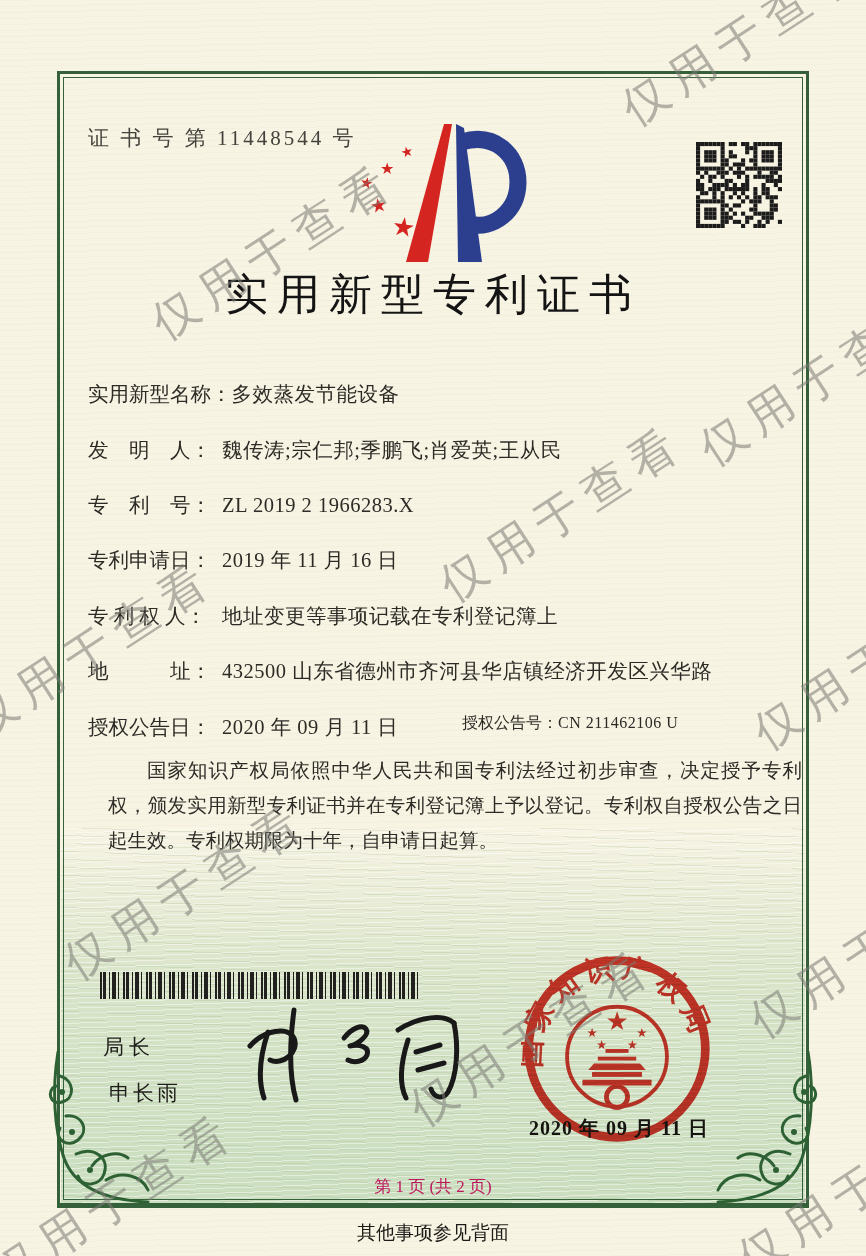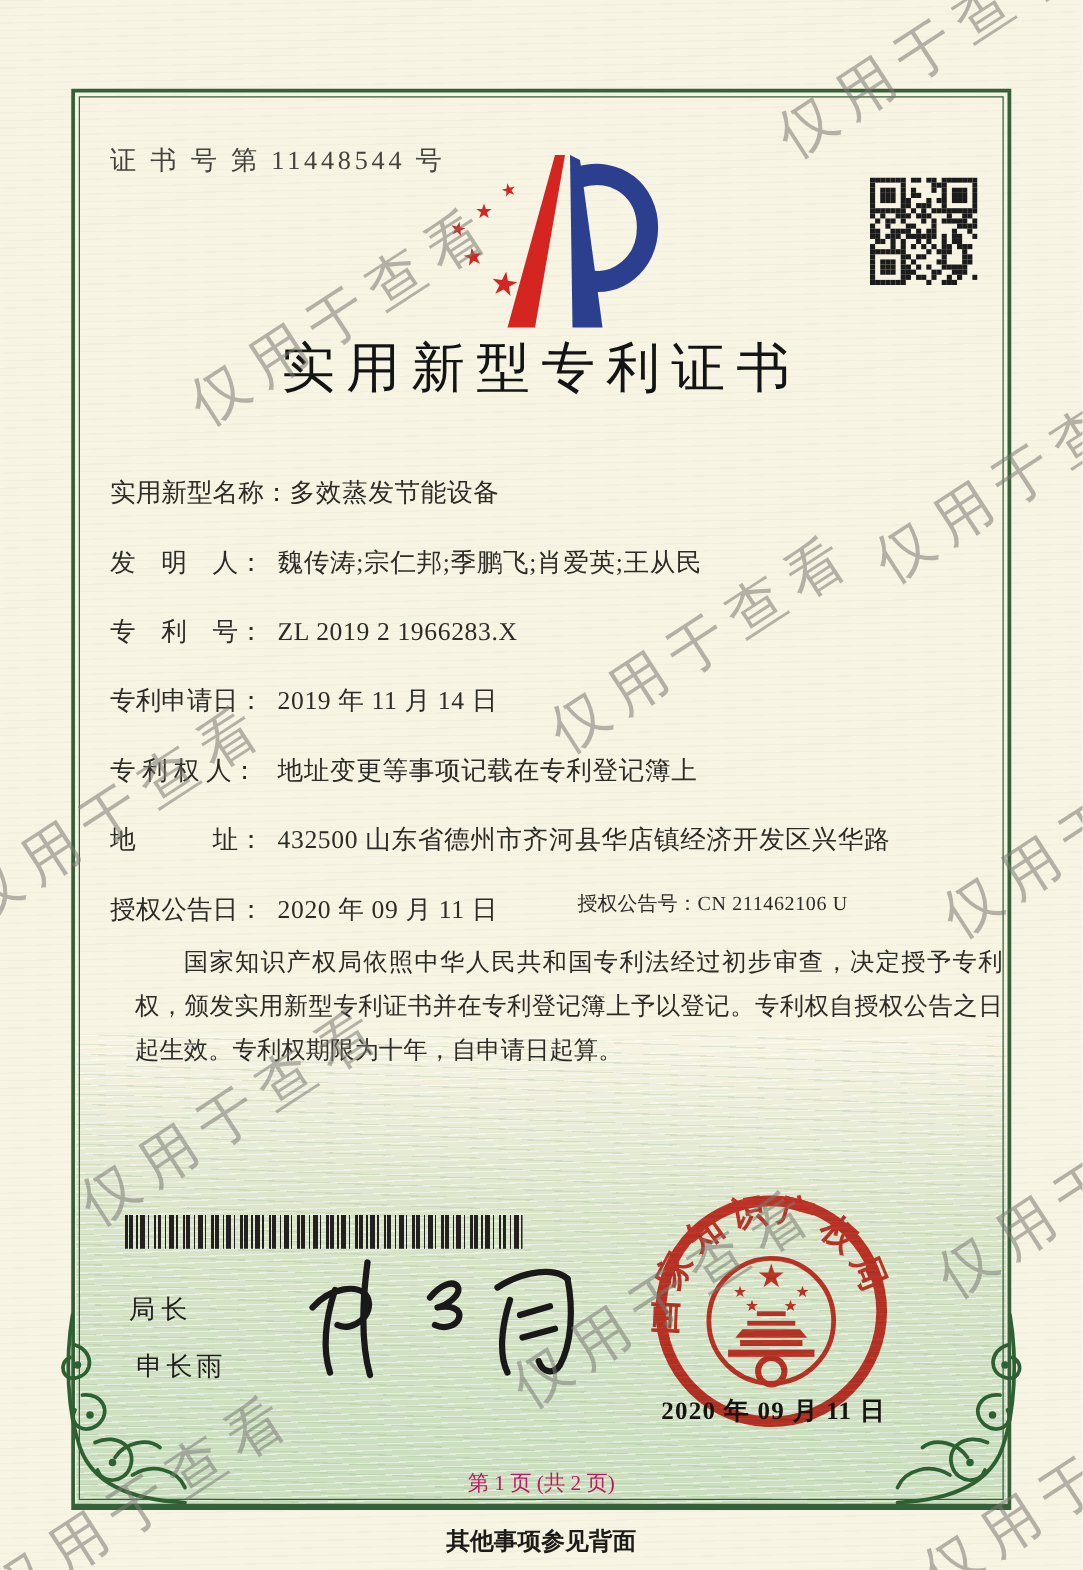--- a/index.html
+++ b/index.html
@@ -40,21 +40,21 @@
   .flourish.left{left:46px;top:1048px;}
   .flourish.right{left:688px;top:1048px;transform:scaleX(-1);}
 
   .watermark{
     position:absolute;white-space:nowrap;
     font-size:46px;letter-spacing:10px;color:rgba(122,122,114,0.55);
     transform:rotate(-33deg);transform-origin:0 0;pointer-events:none;
     font-family:"Liberation Serif","DejaVu Serif",serif;
   }
 
-  .cert-no{left:88px;top:114px;font-size:21px;letter-spacing:3px;color:#44423c;}
+  .cert-no{left:88px;top:124px;font-size:21px;letter-spacing:3px;color:#44423c;}
   .logo{left:356px;top:118px;width:172px;height:150px;}
   .qr{left:696px;top:142px;width:86px;height:86px;}
 
   .title{
     left:0;right:0;top:266px;text-align:center;
     font-size:43px;font-weight:normal;letter-spacing:9px;color:#141414;
   }
 
   .field-row{position:absolute;left:88px;font-size:20.5px;color:#2d2b26;white-space:nowrap;font-family:Liberation Serif, serif;}
   .field-label{display:inline-block;min-width:134px;}
@@ -75,21 +75,21 @@
   }
 
   .director-title{left:103px;top:1033px;font-size:21px;letter-spacing:5px;color:#1f1e1a;}
   .director-name{left:109px;top:1079px;font-size:21px;letter-spacing:3px;color:#1f1e1a;}
   .signature{left:228px;top:998px;width:270px;height:118px;}
 
   .seal{left:521px;top:953px;width:192px;height:192px;mix-blend-mode:multiply;opacity:0.93;}
   .seal-date{left:529px;top:1115px;font-size:20px;letter-spacing:1px;color:#15140f;font-weight:bold;}
 
   .page-info{left:0;right:0;top:1175px;text-align:center;font-size:17px;color:#be185d;}
-  .back-note{left:0;right:0;top:1220px;text-align:center;font-size:19px;font-weight:bold;color:#1c1b17;}
+  .back-note{left:0;right:0;top:1220px;text-align:center;font-size:19px;font-weight:normal;color:#1c1b17;}
 </style>
 </head>
 <body>
 
 <div class="green-zone"></div>
 
 <div class="frame"></div>
 
 <svg class="flourish left" viewBox="0 0 132 162">
   <g fill="none" stroke="currentColor" stroke-width="3" stroke-linecap="round">
@@ -383,21 +383,21 @@
 <div class="field-row" style="top:380px">
   <span class="field-label">实用新型名称：</span><span class="field-value">多效蒸发节能设备</span>
 </div>
 <div class="field-row" style="top:436px">
   <span class="field-label">发　明　人：</span><span class="field-value">魏传涛;宗仁邦;季鹏飞;肖爱英;王从民</span>
 </div>
 <div class="field-row" style="top:491px">
   <span class="field-label">专　利　号：</span><span class="field-value">ZL 2019 2 1966283.X</span>
 </div>
 <div class="field-row" style="top:546px">
-  <span class="field-label">专利申请日：</span><span class="field-value">2019 年 11 月 14 日</span>
+  <span class="field-label">专利申请日：</span><span class="field-value">2019 年 11 月 16 日</span>
 </div>
 <div class="field-row" style="top:602px">
   <span class="field-label">专 利 权 人：</span><span class="field-value">地址变更等事项记载在专利登记簿上</span>
 </div>
 <div class="field-row" style="top:657px">
   <span class="field-label">地　　　址：</span><span class="field-value">432500 山东省德州市齐河县华店镇经济开发区兴华路</span>
 </div>
 <div class="field-row" style="top:713px">
   <span class="field-label">授权公告日：</span><span class="field-value">2020 年 09 月 11 日</span>
 </div>

